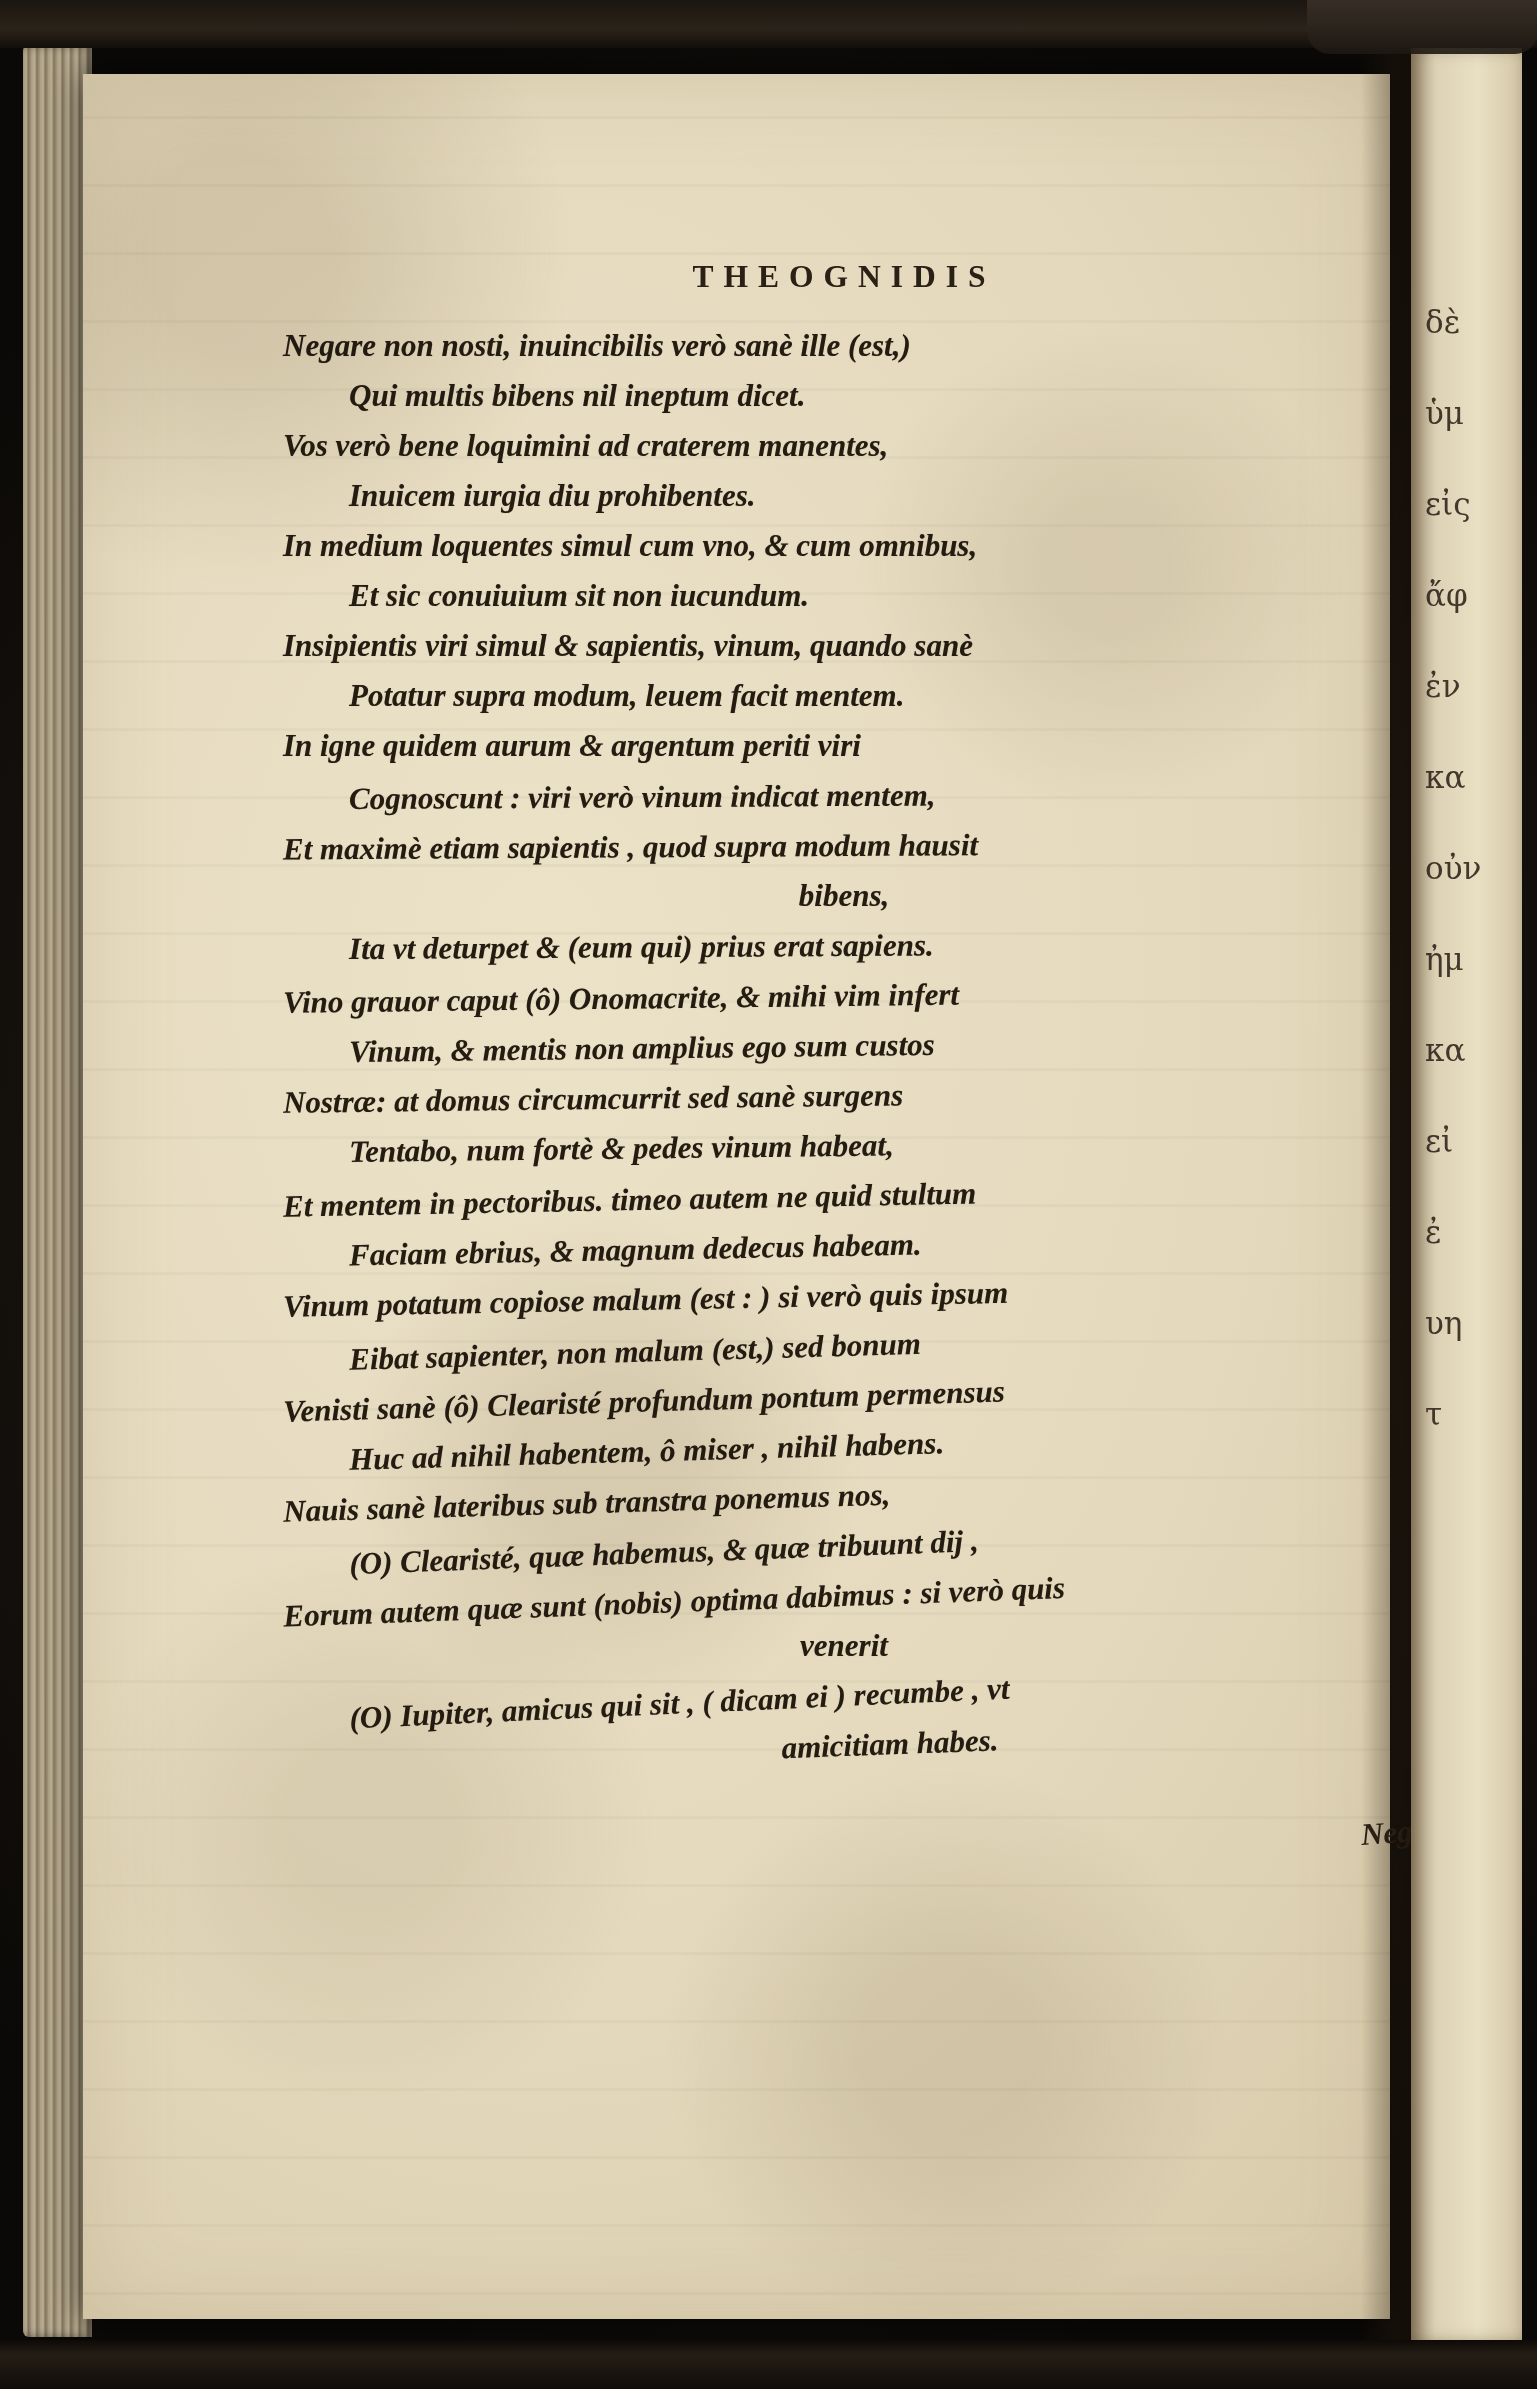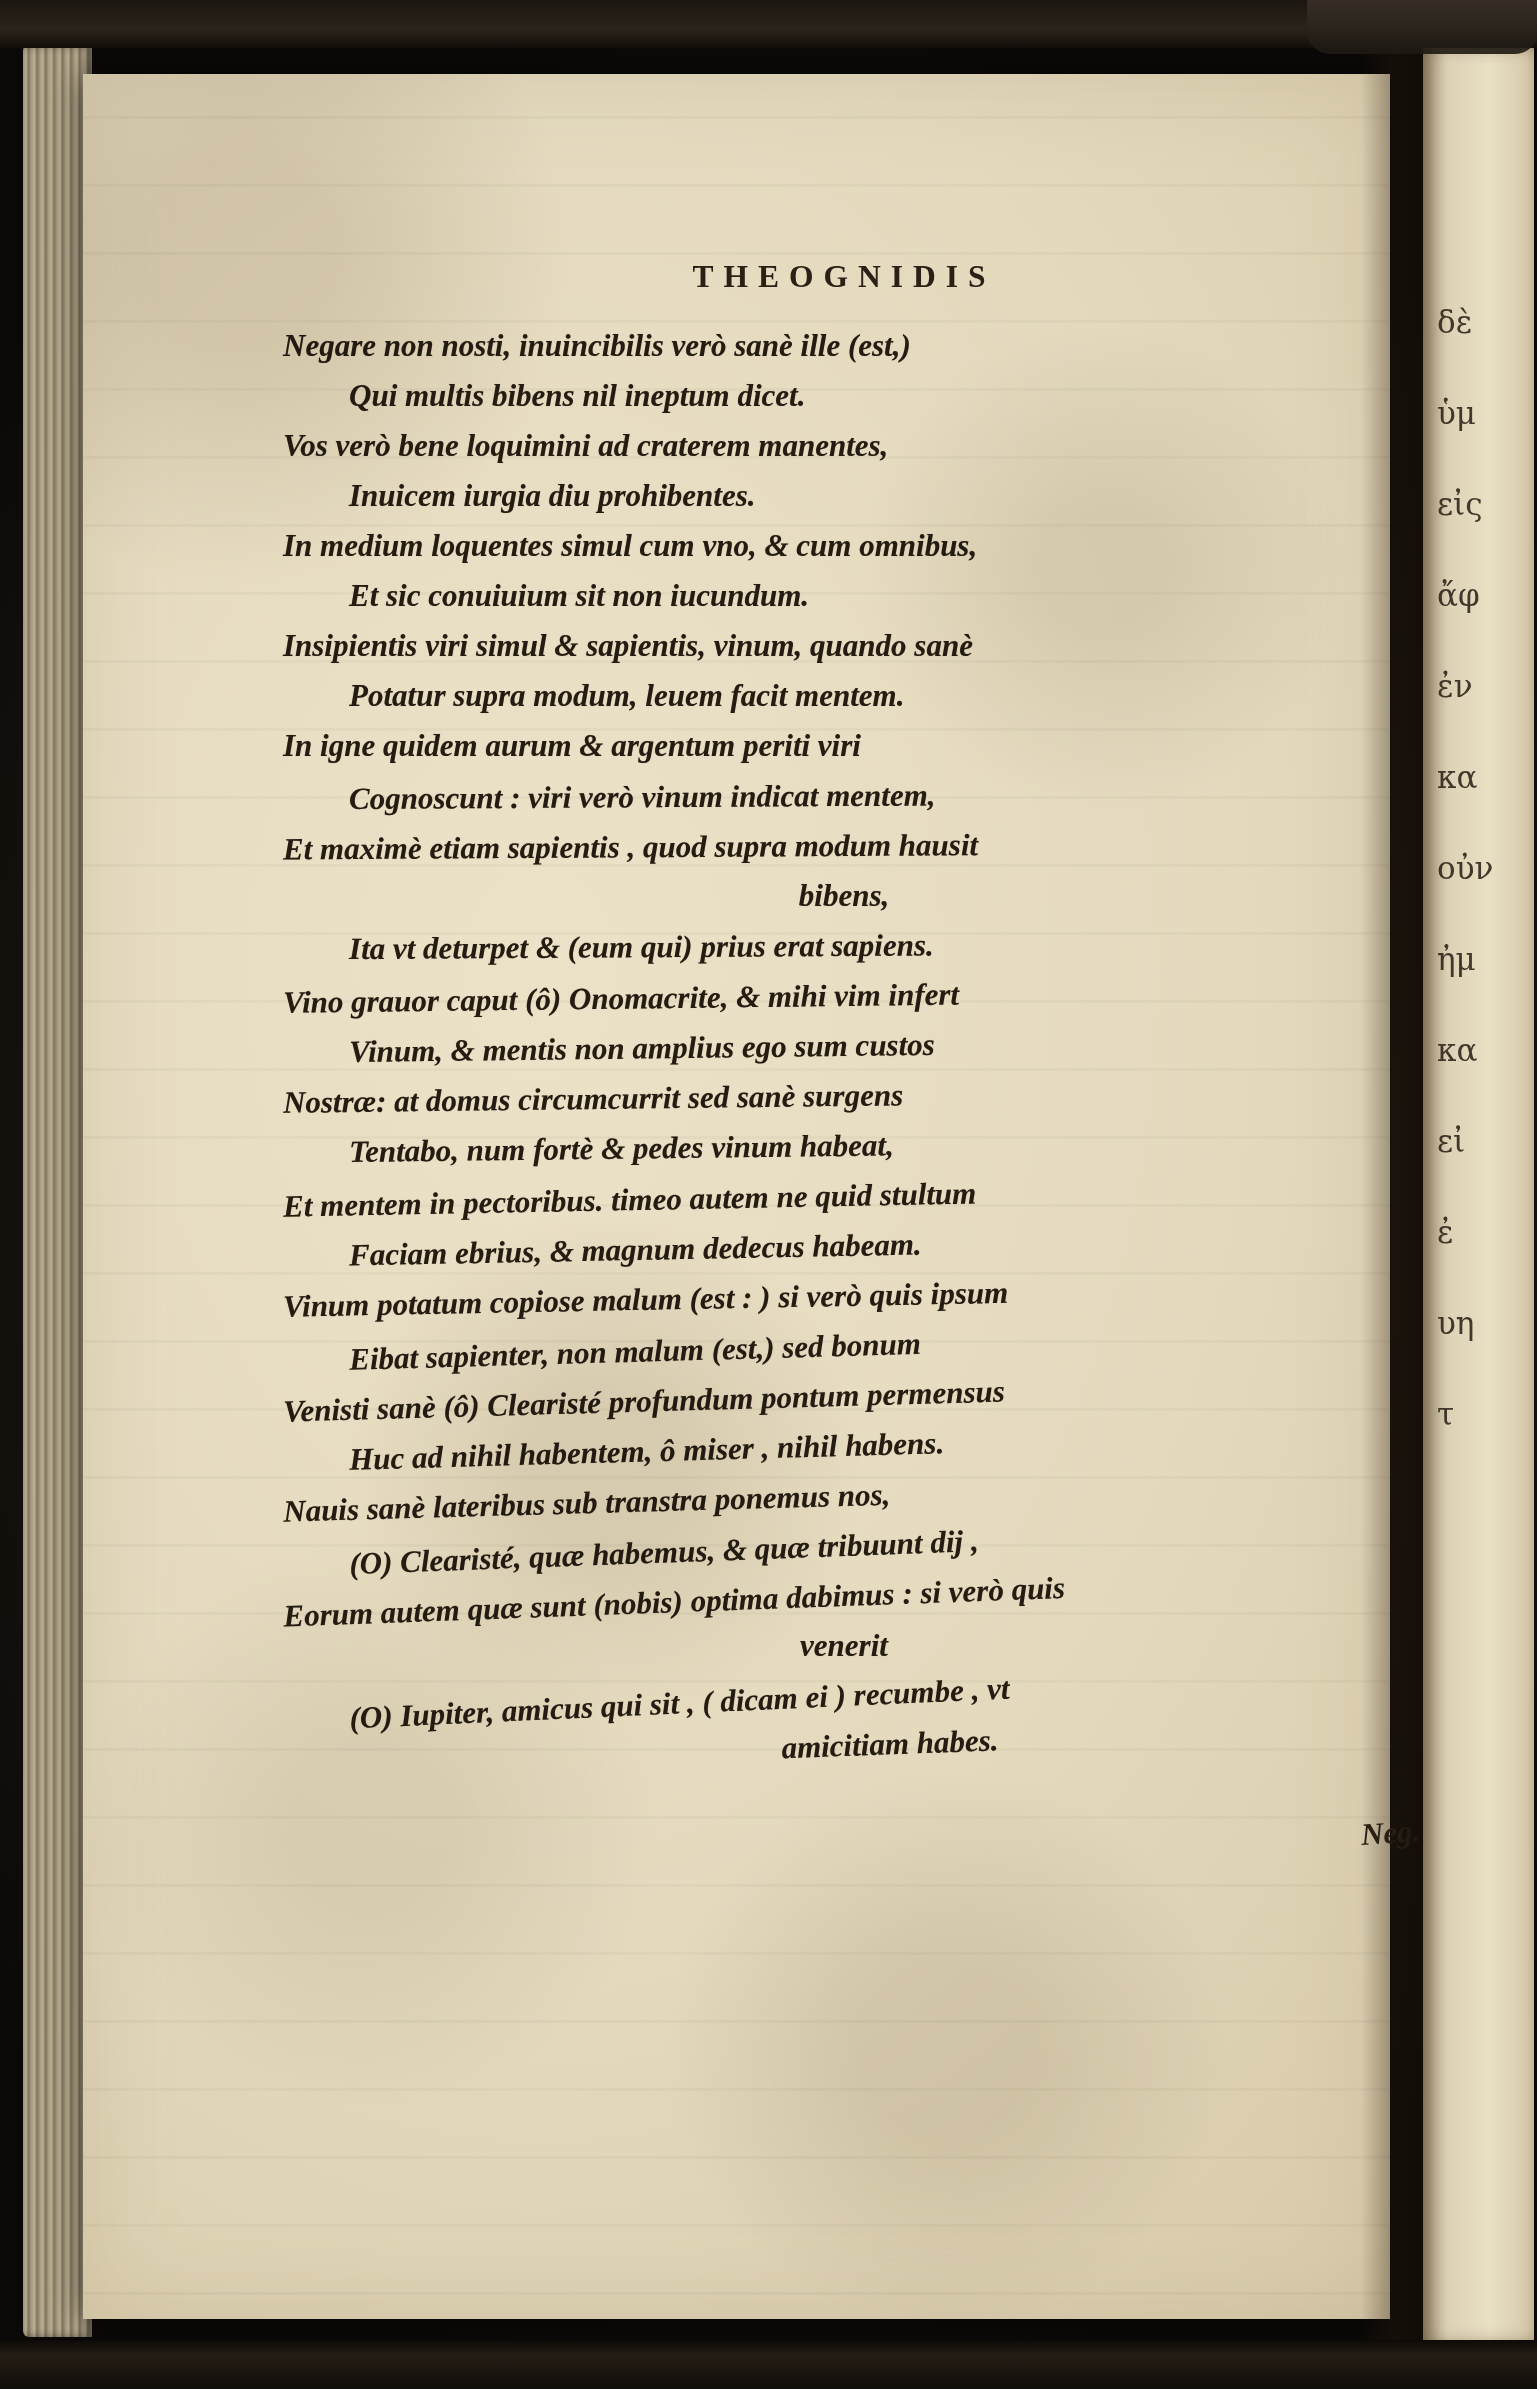--- a/index.html
+++ b/index.html
@@ -110,21 +110,20 @@
   .leaf-right {
     position: absolute;
     left: 1411px;
     top: 46px;
     width: 111px;
     height: 2299px;
     background:
       linear-gradient(to right, #b3a485 0%, #ddd2b6 22%, #e9dfc3 60%, #d5c8a8 100%);
     box-shadow: inset 6.2px 0 17px rgba(60,42,22,.55);
     overflow: hidden;
-    margin-left: 12px;
   }
   .greek-col {
     position: absolute;
     left: 0; top: 231px;
     width: 111px;
     color: #2c2217;
     font-family: "DejaVu Serif", serif;
     font-size: 31px;
     line-height: 91px;
     text-align: left;

